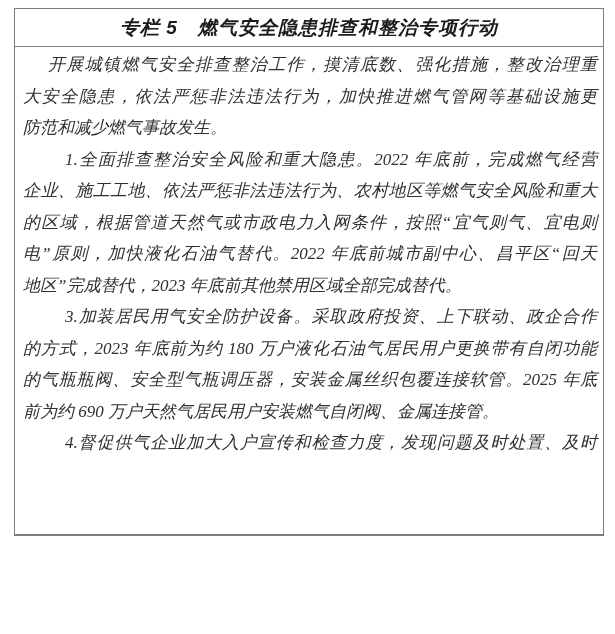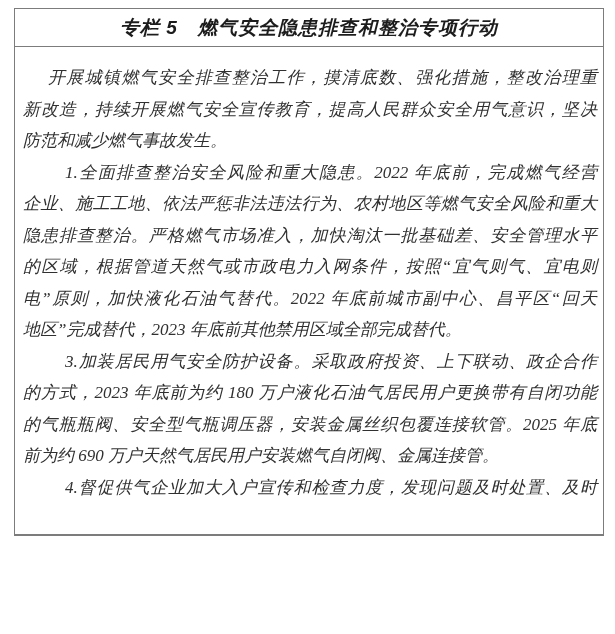--- a/index.html
+++ b/index.html
@@ -38,46 +38,44 @@
     font-size:19px;
     letter-spacing:1px;
     color:var(--title-color);
     white-space:pre;
   }
   .panel-body{
     padding:2px 6px 0 8px;
     font-size:17px;
     line-height:31.5px;
     color:var(--text-color);
-    margin-top:13px;
   }
   .line{
     text-align:justify;
     text-align-last:justify;
     text-justify:inter-character;
   }
   .line.para-end{
     text-align-last:left;
   }
   .line.first-intro{ text-indent:25px; }
   .line.first-num{ text-indent:42px; }
 </style>
 </head>
 <body>
 
 <div class="page">
   <div class="panel">
     <div class="panel-title">专栏 5　燃气安全隐患排查和整治专项行动</div>
     <div class="panel-body">
         <div class="line first-intro">开展城镇燃气安全排查整治工作，摸清底数、强化措施，整改治理重</div>
-        <div class="line">新改造，持续开展燃气安全宣传教育，提高人民群众安全用气意识，坚决</div>
+        <div class="line">大安全隐患，依法严惩非法违法行为，加快推进燃气管网等基础设施更</div>
         <div class="line para-end">防范和减少燃气事故发生。</div>
         <div class="line first-num">1.全面排查整治安全风险和重大隐患。2022 年底前，完成燃气经营</div>
         <div class="line">企业、施工工地、依法严惩非法违法行为、农村地区等燃气安全风险和重大</div>
-        <div class="line">隐患排查整治。严格燃气市场准入，加快淘汰一批基础差、安全管理水平</div>
         <div class="line">的区域，根据管道天然气或市政电力入网条件，按照“宜气则气、宜电则</div>
         <div class="line">电”原则，加快液化石油气替代。2022 年底前城市副中心、昌平区“回天</div>
         <div class="line para-end">地区”完成替代，2023 年底前其他禁用区域全部完成替代。</div>
         <div class="line first-num">3.加装居民用气安全防护设备。采取政府投资、上下联动、政企合作</div>
         <div class="line">的方式，2023 年底前为约 180 万户液化石油气居民用户更换带有自闭功能</div>
         <div class="line">的气瓶瓶阀、安全型气瓶调压器，安装金属丝织包覆连接软管。2025 年底</div>
         <div class="line para-end">前为约 690 万户天然气居民用户安装燃气自闭阀、金属连接管。</div>
         <div class="line first-num">4.督促供气企业加大入户宣传和检查力度，发现问题及时处置、及时</div>
       </div>
   </div>

